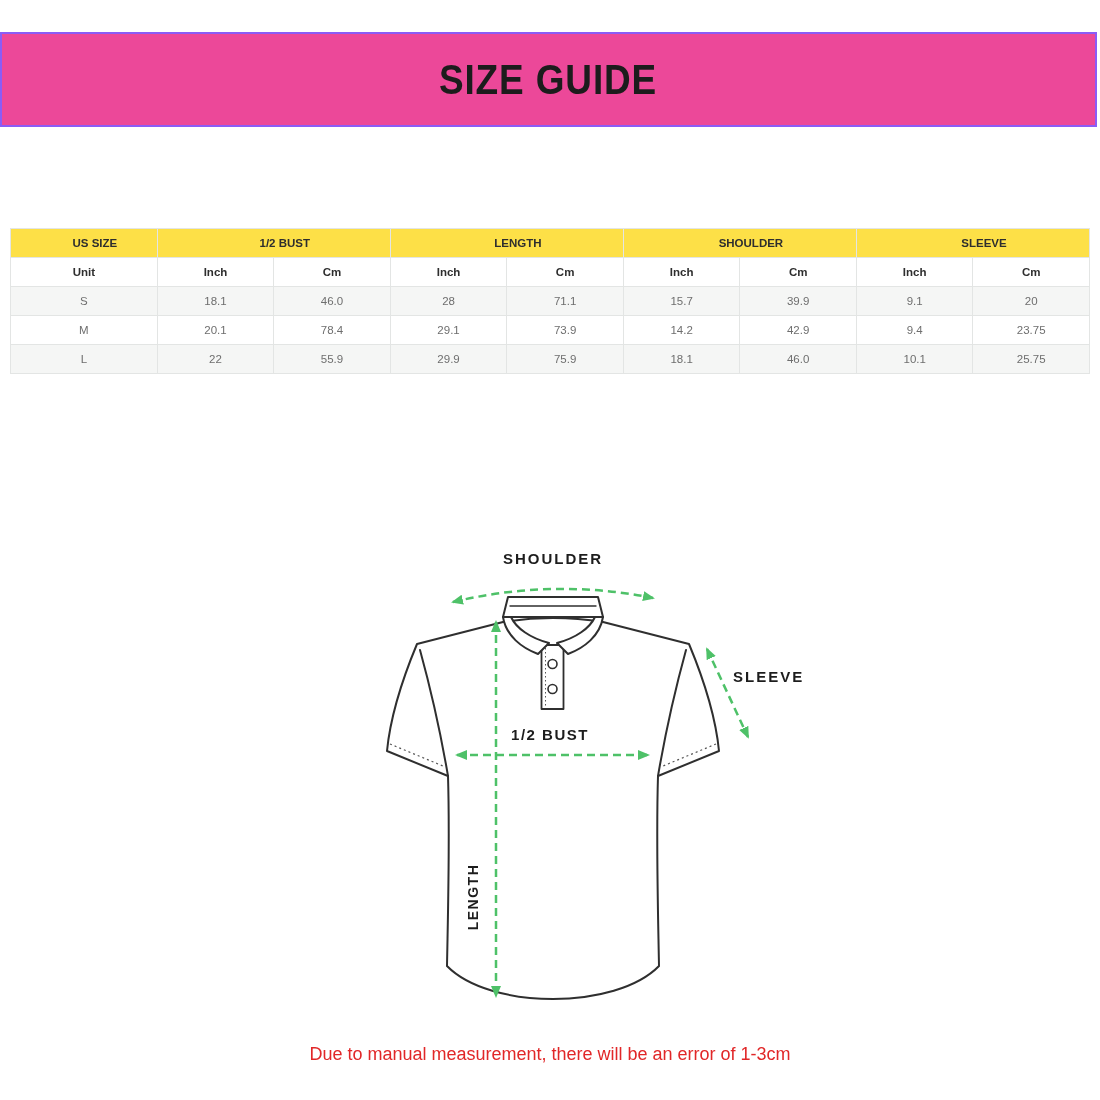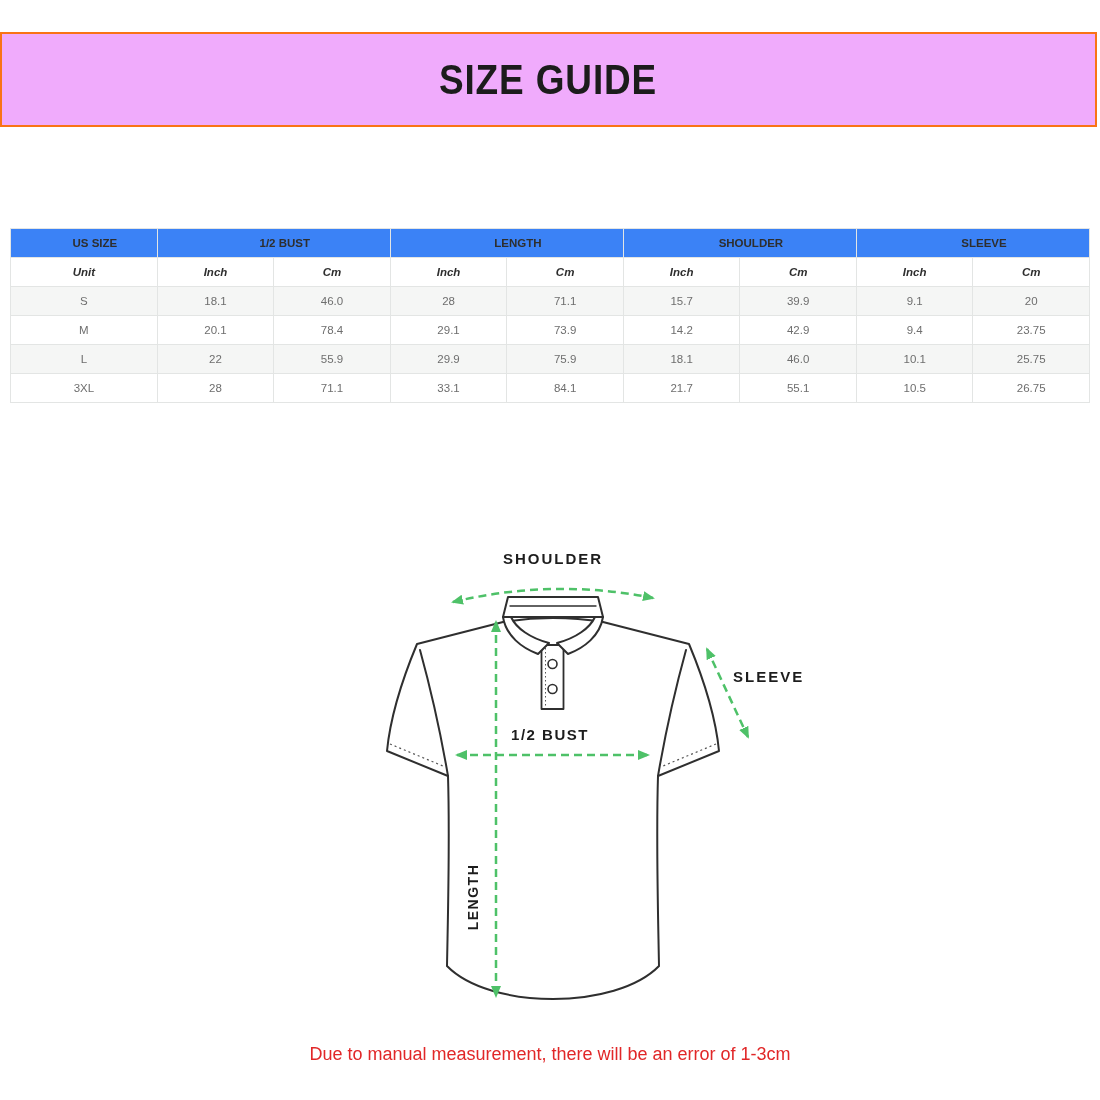--- a/index.html
+++ b/index.html
@@ -1,40 +1,40 @@
 <!DOCTYPE html>
 <html><head>
 <meta charset="utf-8">
 <style>
   * { margin:0; padding:0; box-sizing:border-box; }
   html,body { width:1100px; height:1100px; background:#ffffff; font-family:"Liberation Sans", sans-serif; position:relative; overflow:hidden; }
 
   
   .banner {
     position:absolute; left:0; right:3px; top:32px; height:95px;
-    background:#f0abfc; border:2px solid #f97316;
+    background:#ec4899; border:2px solid #8b5cf6;
     display:flex; align-items:center; justify-content:center;
   }
   .banner h1 {
     font-size:42px; font-weight:800; color:#1c1c1c; letter-spacing:1px;
     transform:scaleX(0.88); white-space:nowrap;
   }
 
   
   .size-table-wrap { position:absolute; left:10px; right:10px; top:228px; }
   table.size-table {
     width:100%; border-collapse:collapse; table-layout:fixed;
     font-size:11.5px; color:#6e6e6e;
   }
   table.size-table th, table.size-table td {
     border:1px solid #e3e5e4; height:29px; text-align:center;
     padding:0 2px; font-weight:normal; overflow:hidden; white-space:nowrap;
   }
-  tr.group-row th { background:#3b82f6; color:#2e2e2e; font-weight:bold;padding-left:24px; }
-  tr.unit-row th { background:#ffffff; color:#2e2e2e; font-weight:bold;font-style:italic; }
+  tr.group-row th { background:#fde047; color:#2e2e2e; font-weight:bold;padding-left:24px; }
+  tr.unit-row th { background:#ffffff; color:#2e2e2e; font-weight:bold; }
   tbody.data-rows tr:nth-child(odd) td { background:#f5f6f5; }
   tbody.data-rows tr:nth-child(even) td { background:#ffffff; }
 
   
   .diagram { position:absolute; left:330px; top:540px; width:460px; height:500px; }
   .diagram svg { position:absolute; left:0; top:0; }
   .measure-label {
     position:absolute; font-weight:bold; color:#1d1d1d;
     font-size:15px; letter-spacing:2px; white-space:nowrap;
   }
@@ -123,31 +123,20 @@
           <td>29.9</td>
           <td>75.9</td>
           <td>18.1</td>
           <td>46.0</td>
           <td>10.1</td>
           <td>25.75</td>
         </tr>
 
 
 
-        <tr>
-          <td>3XL</td>
-          <td>28</td>
-          <td>71.1</td>
-          <td>33.1</td>
-          <td>84.1</td>
-          <td>21.7</td>
-          <td>55.1</td>
-          <td>10.5</td>
-          <td>26.75</td>
-        </tr>
 
 
       </tbody>
   </table>
 </div>
 
 <div class="diagram">
   <svg width="460" height="500" viewBox="0 0 460 500">
     <defs>
       <marker id="ah" markerUnits="userSpaceOnUse" markerWidth="13" markerHeight="12" refX="10" refY="5" orient="auto-start-reverse">

